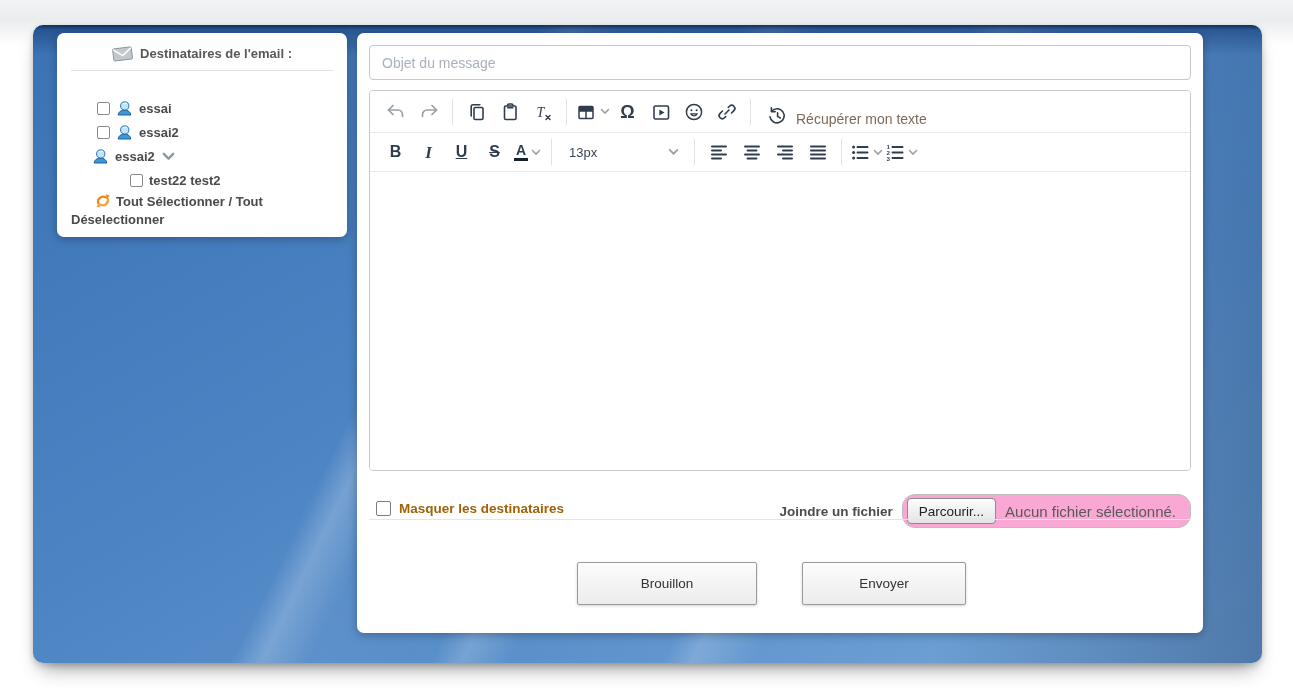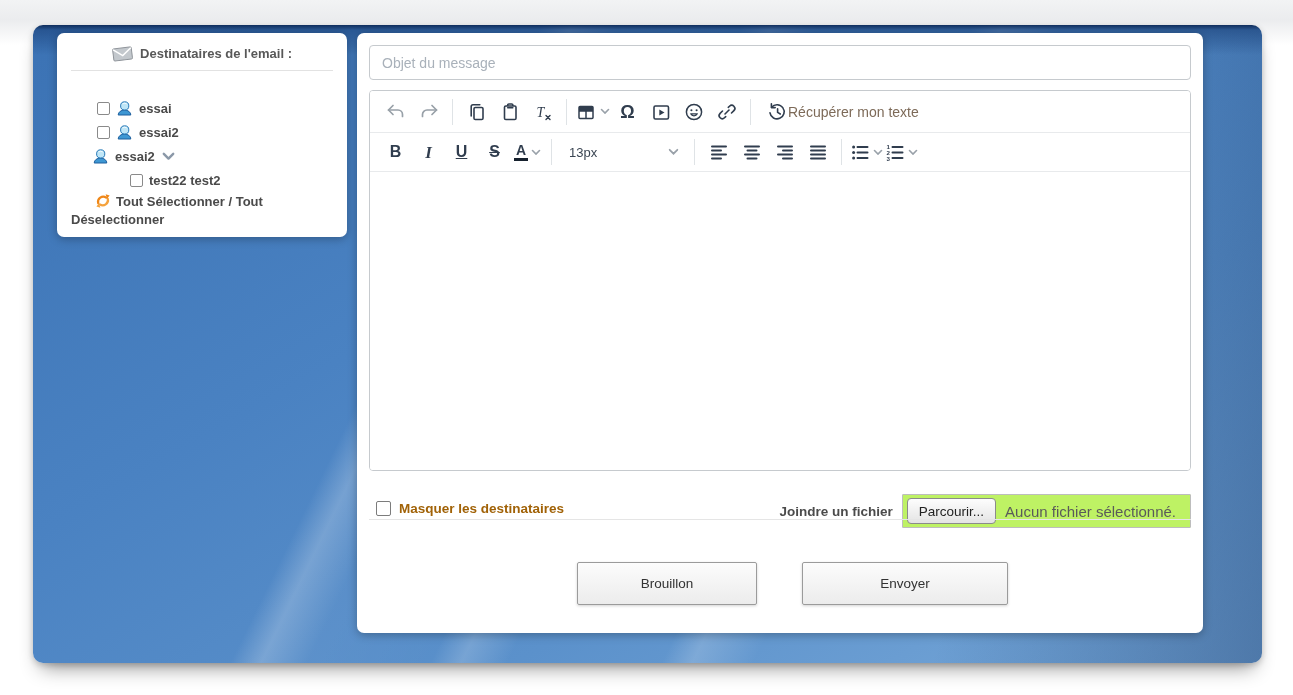--- a/index.html
+++ b/index.html
@@ -57,51 +57,51 @@
   .tb-row2 { height:39px; }
   .tb-btn { min-width:31px; height:31px; display:flex; align-items:center; justify-content:center;
             gap:3px; border-radius:4px; cursor:pointer; margin:0 1px; }
   .tb-sep { width:1px; height:26px; background:#dfe3e6; margin:0 7px; flex:0 0 auto; }
   .glyph { color:#303d4e; font-size:16px; font-weight:bold; line-height:1; }
   .glyph-omega { font-size:18px; font-weight:600; }
   .glyph-i { font-family:"Liberation Serif",serif; font-style:italic; font-size:17px; }
   .glyph-u { text-decoration:underline; }
   .glyph-s { text-decoration:line-through; }
   .glyph-a { border-bottom:3px solid #16212e; padding:0 2px 0 2px; font-size:14px; line-height:15px; }
-  .recover-btn { display:flex; align-items:center; padding:0 8px; height:31px;
+  .recover-btn { display:flex; align-items:flex-end; gap:8px; padding:0 8px; height:31px;
                  border-radius:4px; cursor:pointer; }
   .recover-label { font-size:14px; color:#7d6a58; }
   .fontsize-dd { width:128px; height:31px; display:flex; align-items:center; justify-content:space-between;
                  padding:0 8px 0 10px; border-radius:4px; cursor:pointer;text-align:center; }
   .fontsize-val { font-size:13px; color:#3a4552; }
   .editor-body { flex:1; background:#fff; cursor:text; }
 
   
   .hide-rcpt { position:absolute; left:19px; top:468px; display:flex; align-items:center; gap:8px;
                font-size:13.5px; font-weight:bold; color:#a16207; cursor:pointer; }
   .hide-rcpt .cbx { width:15px; height:15px; border-color:#7c7c7c; }
   .attach-group { position:absolute; right:12px; top:461px; display:flex; align-items:center; gap:9px; }
   .attach-label { font-size:13.5px; font-weight:bold; color:#4b4b4b; }
-  .filebox { display:flex; align-items:center; background:#bef264; border:1px solid #bdbdbd;
-             border-radius:1px; height:34px; padding:0 4px; cursor:pointer; }
+  .filebox { display:flex; align-items:center; background:#f9a8d4; border:1px solid #bdbdbd;
+             border-radius:13px; height:34px; padding:0 4px; cursor:pointer; }
   .browse-btn { background:linear-gradient(#fdfdfd,#e4e4e4); border:1px solid #8b8b8b; border-radius:4px;
                 height:26px; padding:0 11px; font-size:13.5px; color:#222;
                 font-family:"Liberation Sans",sans-serif; cursor:pointer; }
   .file-status { color:#5a5a5a; font-size:15px; padding:0 10px 0 9px;text-align:center; }
 
   .bottom-divider { position:absolute; left:12px; top:486px; width:822px; border:none;
                     border-top:1px solid #e5e5e5; }
 
   
   .action-btn { position:absolute; top:529px; height:43px;
        background:linear-gradient(#fcfcfc,#ececec); border:1px solid #9b9b9b; border-radius:2px;
        color:#333; font-size:13.5px; font-family:"Liberation Sans",sans-serif;
        box-shadow:0 1px 3px rgba(0,0,0,.18); cursor:pointer; }
   .btn-draft { left:220px; width:180px; }
-  .btn-send  { left:445px; width:206px; }
+  .btn-send  { left:445px; width:164px; }
 
   svg { display:block; }
 </style>
 </head>
 <body>
 
 <div class="wallpaper"></div>
 
 <div class="card recipients-card">
   <div class="rp-title">

